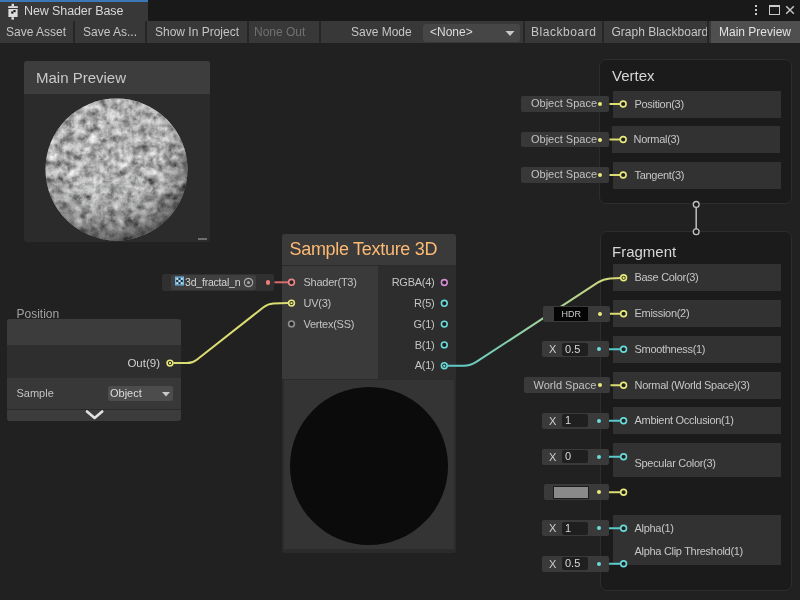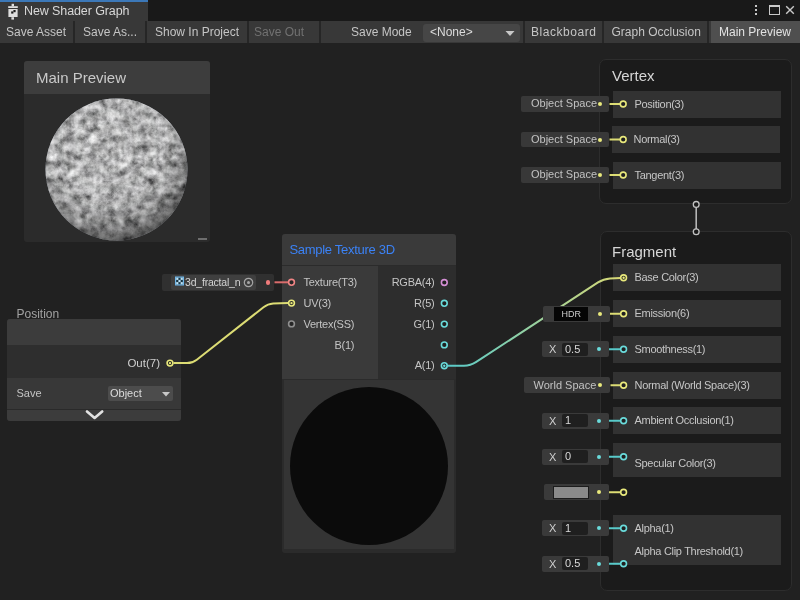--- a/index.html
+++ b/index.html
@@ -16,50 +16,50 @@
 <div class="abs" style="left:0;top:0;width:800px;height:21px;background:#191919"></div>
 <div class="abs" style="left:0;top:0;width:148px;height:21px;background:#383838;border-top:2px solid #3c78b8;box-sizing:border-box"></div>
 <svg class="abs" style="left:7px;top:3px" width="16" height="18" viewBox="0 0 16 18">
   <rect x="4.6" y="0.8" width="2.4" height="2.6" fill="#dedede"></rect>
   <rect x="1.2" y="3.2" width="9.6" height="1.8" fill="#dedede"></rect>
   <rect x="1.4" y="6.0" width="9.2" height="8.0" fill="#dedede"></rect>
   <rect x="4.2" y="8.4" width="2.2" height="2.2" fill="#1a1a1a"></rect>
   <rect x="6.4" y="7.0" width="2.2" height="2.2" fill="#1a1a1a"></rect>
   <rect x="4.4" y="14.2" width="2.6" height="2.4" fill="#dedede"></rect>
 </svg>
-<div class="abs" style="left:24px;top:2px;height:19px;line-height:19px;font-size:12.5px;letter-spacing:-0.1px;color:#d8d8d8">New Shader Graph</div>
+<div class="abs" style="left:24px;top:2px;height:19px;line-height:19px;font-size:12.5px;letter-spacing:-0.1px;color:#d8d8d8">New Shader Base</div>
 
 <div class="abs" style="left:754.5px;top:4.8px;width:2.6px;height:2.6px;background:#c9c9c9"></div>
 <div class="abs" style="left:754.5px;top:8.8px;width:2.6px;height:2.6px;background:#c9c9c9"></div>
 <div class="abs" style="left:754.5px;top:12.8px;width:2.6px;height:2.6px;background:#c9c9c9"></div>
 <div class="abs" style="left:769px;top:5px;width:10.5px;height:9.5px;border:1.2px solid #c9c9c9;border-top-width:2.6px;box-sizing:border-box"></div>
 <svg class="abs" style="left:784.5px;top:4.5px" width="10" height="10" viewBox="0 0 10 10">
     <path d="M1.2 1.2 L8.8 8.8 M8.8 1.2 L1.2 8.8" stroke="#c9c9c9" stroke-width="1.4"></path>
   </svg>
 
 <div class="abs" style="left:0;top:21px;width:800px;height:22px;background:#383838"></div>
 <div class="abs" style="left:711px;top:21px;width:89px;height:22px;background:#4f4f4f"></div>
 <div class="tbt" style="left:6px">Save Asset</div>
 <div class="sep" style="left:72.5px"></div>
 <div class="tbt" style="left:83px">Save As...</div>
 <div class="sep" style="left:144.5px"></div>
 <div class="tbt" style="left:155px">Show In Project</div>
 <div class="sep" style="left:246.5px"></div>
-<div class="tbt" style="left:254px;color:#717171">Save Out</div>
+<div class="tbt" style="left:254px;color:#717171">None Out</div>
 <div class="sep" style="left:318.5px"></div>
 <div class="tbt" style="left:351px">Save Mode</div>
 <div class="abs" style="left:423px;top:24px;width:97px;height:17.5px;background:#464646;border-radius:3px"></div>
 <div class="abs" style="left:430px;top:24px;height:17.5px;line-height:17.5px;font-size:12px;color:#dcdcdc">&lt;None&gt;</div>
 <svg class="abs" style="left:504px;top:30px" width="12" height="7">
     <path d="M1.5 1 L10.5 1 L6 6 Z" fill="#c8c8c8"></path>
   </svg>
 <div class="sep" style="left:523px"></div>
 <div class="tbt" style="left:531px;letter-spacing:0.55px">Blackboard</div>
 <div class="sep" style="left:602px"></div>
-<div class="tbt" style="left:611.5px">Graph Occlusion</div>
+<div class="tbt" style="left:611.5px">Graph Blackboard</div>
 <div class="sep" style="left:707px"></div>
 <div class="tbt" style="left:719px;color:#e2e2e2">Main Preview</div>
 
 <div class="abs" style="left:24px;top:61px;width:186px;height:181px;background:#2b2b2b;border-radius:3px"></div>
 <div class="abs" style="left:24px;top:61px;width:186px;height:33px;background:#3d3d3d;border-radius:3px 3px 0 0"></div>
 <div class="abs" style="left:36px;top:61px;height:33px;line-height:33px;font-size:15px;color:#c9c9c9">Main Preview</div>
 <svg class="abs" style="left:24px;top:94px" width="186" height="148" viewBox="0 0 186 148">
   <defs>
     <radialGradient id="sg" cx="44%" cy="30%" r="75%">
       <stop offset="0%" stop-color="#dcdee2"></stop>
@@ -107,21 +107,21 @@
 <div class="row" style="left:613px;top:161.5px">
     <div class="rt">Tangent(3)</div>
   </div>
 
 <div class="abs" style="left:600px;top:231px;width:192px;height:360px;background:#1b1b1b;border:1px solid #2d2d2d;border-radius:7px;box-sizing:border-box"></div>
 <div class="abs" style="left:612px;top:242.5px;font-size:15px;color:#d6d6d6">Fragment</div>
 <div class="row" style="left:613px;top:264px">
     <div class="rt">Base Color(3)</div>
   </div>
 <div class="row" style="left:613px;top:300px">
-    <div class="rt">Emission(6)</div>
+    <div class="rt">Emission(2)</div>
   </div>
 <div class="row" style="left:613px;top:335.5px">
     <div class="rt">Smoothness(1)</div>
   </div>
 <div class="row" style="left:613px;top:371.5px">
     <div class="rt">Normal (World Space)(3)</div>
   </div>
 <div class="row" style="left:613px;top:407px">
     <div class="rt">Ambient Occlusion(1)</div>
   </div>
@@ -133,40 +133,40 @@
   </div>
 <div class="row" style="left:613px;top:514.5px">
     <div class="rt">Alpha(1)</div>
   </div>
 <div class="row" style="left:613px;top:538px">
     <div class="rt">Alpha Clip Threshold(1)</div>
   </div>
 
 <div class="abs" style="left:282px;top:234px;width:173.5px;height:319px;background:#2b2b2b;border-radius:3px"></div>
 <div class="abs" style="left:282px;top:234px;width:173.5px;height:31px;background:#3a3a3a;border-radius:3px 3px 0 0"></div>
-<div class="abs" style="left:289.5px;top:234px;height:31px;line-height:31px;font-size:13px;letter-spacing:-0.3px;color:#3b82f6">Sample Texture 3D</div>
+<div class="abs" style="left:289.5px;top:234px;height:31px;line-height:31px;font-size:18px;letter-spacing:-0.3px;color:#fdba74">Sample Texture 3D</div>
 <div class="abs" style="left:282px;top:266px;width:95.5px;height:113px;background:#3a3a3a"></div>
 <div class="abs" style="left:377.5px;top:266px;width:78px;height:113px;background:#2d2d2d"></div>
-<div class="abs" style="left:303.5px;top:272px;height:20.8px;line-height:20.8px;font-size:11px;letter-spacing:-0.25px;color:#c4c4c4">Texture(T3)</div>
+<div class="abs" style="left:303.5px;top:272px;height:20.8px;line-height:20.8px;font-size:11px;letter-spacing:-0.25px;color:#c4c4c4">Shader(T3)</div>
 <div class="abs" style="left:303.5px;top:292.8px;height:20.8px;line-height:20.8px;font-size:11px;letter-spacing:-0.25px;color:#c4c4c4">UV(3)</div>
 <div class="abs" style="left:303.5px;top:313.6px;height:20.8px;line-height:20.8px;font-size:11px;letter-spacing:-0.25px;color:#c4c4c4">Vertex(SS)</div>
 <div class="abs" style="left:334.5px;top:272.1px;width:100px;height:20.8px;line-height:20.8px;font-size:11px;letter-spacing:-0.25px;color:#c4c4c4;text-align:right">RGBA(4)</div>
 <div class="abs" style="left:334.5px;top:292.9px;width:100px;height:20.8px;line-height:20.8px;font-size:11px;letter-spacing:-0.25px;color:#c4c4c4;text-align:right">R(5)</div>
 <div class="abs" style="left:334.5px;top:313.7px;width:100px;height:20.8px;line-height:20.8px;font-size:11px;letter-spacing:-0.25px;color:#c4c4c4;text-align:right">G(1)</div>
-<div class="abs" style="left:334.5px;top:334.5px;width:100px;height:20.8px;line-height:20.8px;font-size:11px;letter-spacing:-0.25px;color:#c4c4c4;text-align:left">B(1)</div>
+<div class="abs" style="left:334.5px;top:334.5px;width:100px;height:20.8px;line-height:20.8px;font-size:11px;letter-spacing:-0.25px;color:#c4c4c4;text-align:right">B(1)</div>
 <div class="abs" style="left:334.5px;top:355.3px;width:100px;height:20.8px;line-height:20.8px;font-size:11px;letter-spacing:-0.25px;color:#c4c4c4;text-align:right">A(1)</div>
 <div class="abs" style="left:284px;top:380px;width:169.5px;height:169px;background:#343434"></div>
 <div class="abs" style="left:289.5px;top:387px;width:158px;height:158px;border-radius:50%;background:#0b0b0b"></div>
 
 <div class="abs" style="left:7px;top:319px;width:174px;height:102px;background:#2e2e2e;border-radius:3px"></div>
 <div class="abs" style="left:7px;top:319px;width:174px;height:25.5px;background:#3c3c3c;border-radius:3px 3px 0 0"></div>
 <div class="abs" style="left:16.5px;top:302px;height:25.5px;line-height:25.5px;font-size:12px;color:#a2a2a2">Position</div>
-<div class="abs" style="left:30px;top:352px;width:130px;height:22px;line-height:22px;font-size:11.5px;color:#cfcfcf;text-align:right">Out(7)</div>
+<div class="abs" style="left:30px;top:352px;width:130px;height:22px;line-height:22px;font-size:11.5px;color:#cfcfcf;text-align:right">Out(9)</div>
 <div class="abs" style="left:7px;top:377.5px;width:174px;height:31px;background:#383838"></div>
-<div class="abs" style="left:16.5px;top:382px;height:22px;line-height:22px;font-size:11px;color:#c3c3c3">Save</div>
+<div class="abs" style="left:16.5px;top:382px;height:22px;line-height:22px;font-size:11px;color:#c3c3c3">Sample</div>
 <div class="abs" style="left:107.5px;top:386px;width:65.8px;height:14.5px;background:#4c4c4c;border-radius:2px"></div>
 <div class="abs" style="left:110px;top:386px;height:14.5px;line-height:14.5px;font-size:11px;color:#dcdcdc">Object</div>
 <svg class="abs" style="left:160.5px;top:391px" width="10" height="6">
     <path d="M1 1 L9 1 L5 5.5 Z" fill="#c8c8c8"></path>
   </svg>
 <div class="abs" style="left:7px;top:408.5px;width:174px;height:12.5px;background:#3c3c3c;border-radius:0 0 3px 3px;border-top:1px solid #2a2a2a;box-sizing:border-box"></div>
 <svg class="abs" style="left:84.5px;top:410px" width="20" height="10">
     <path d="M2 1.5 L9.6 8 L17.2 1.5" fill="none" stroke="#e2e2e2" stroke-width="2.6" stroke-linecap="round" stroke-linejoin="round"></path>
   </svg>
 

